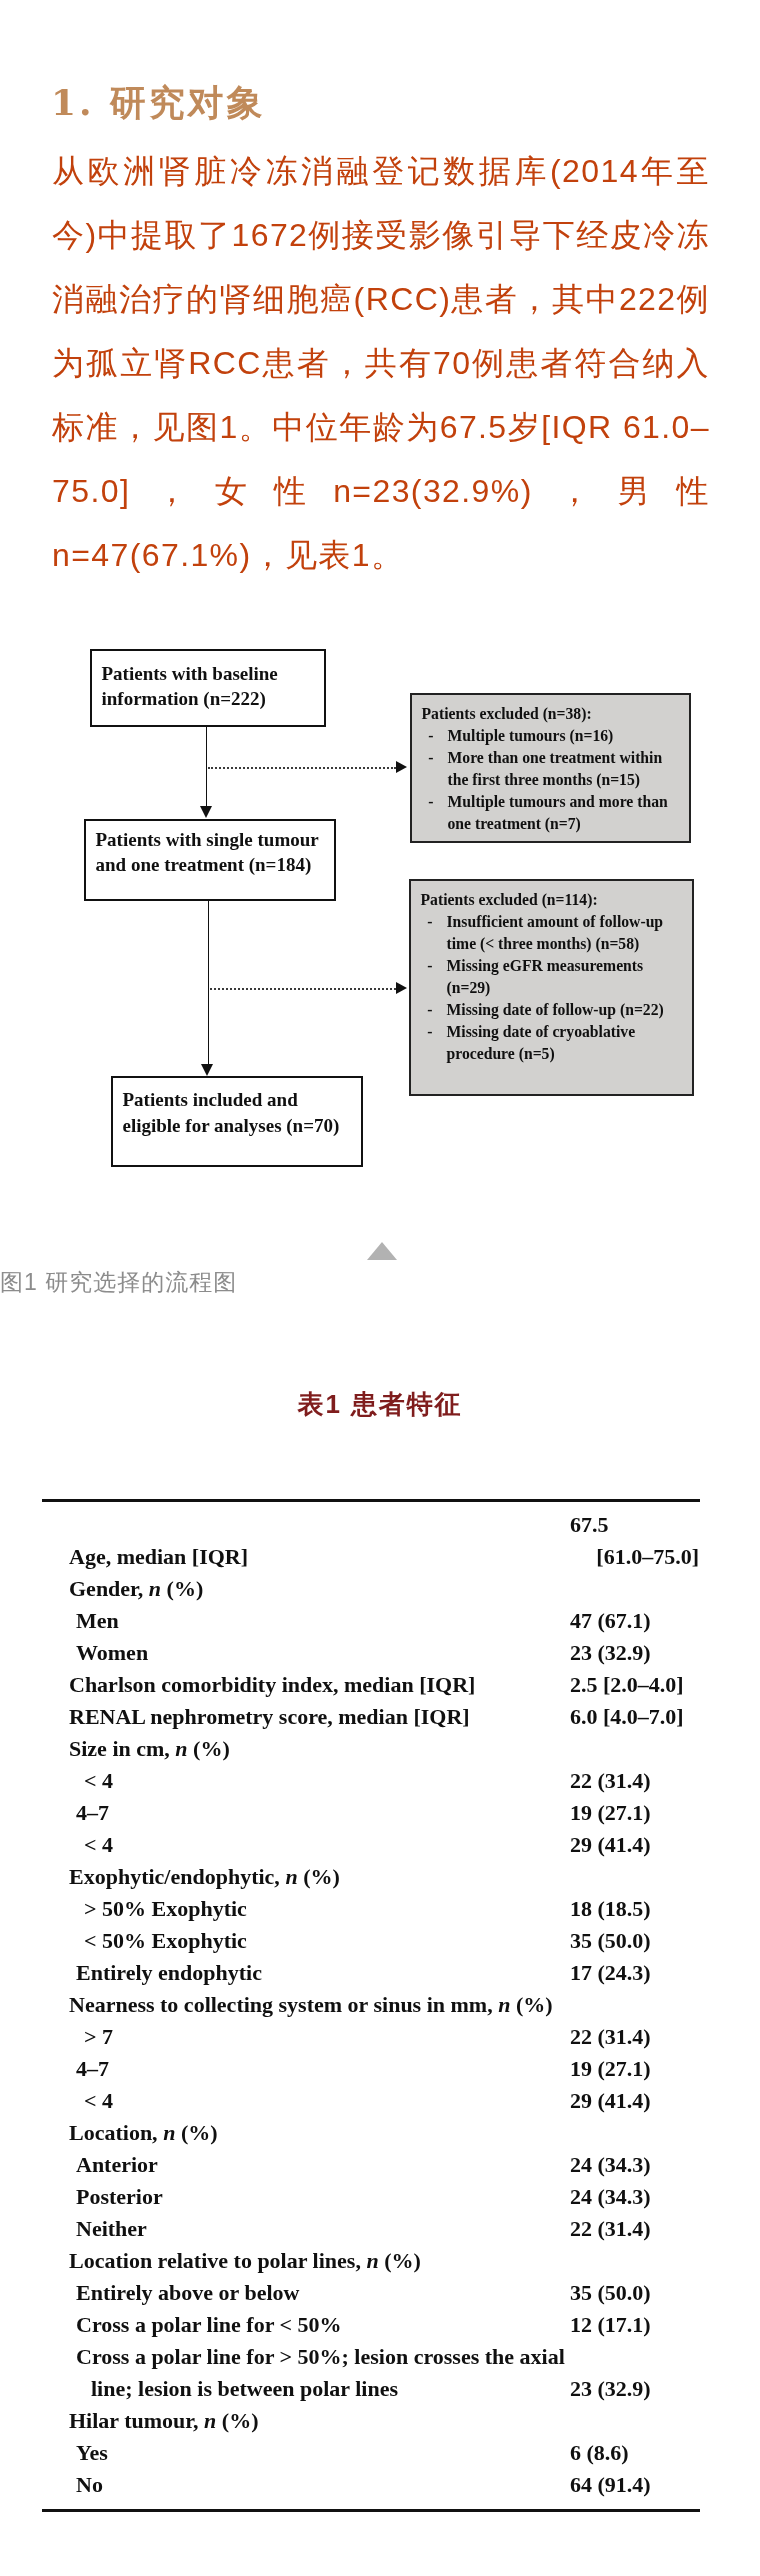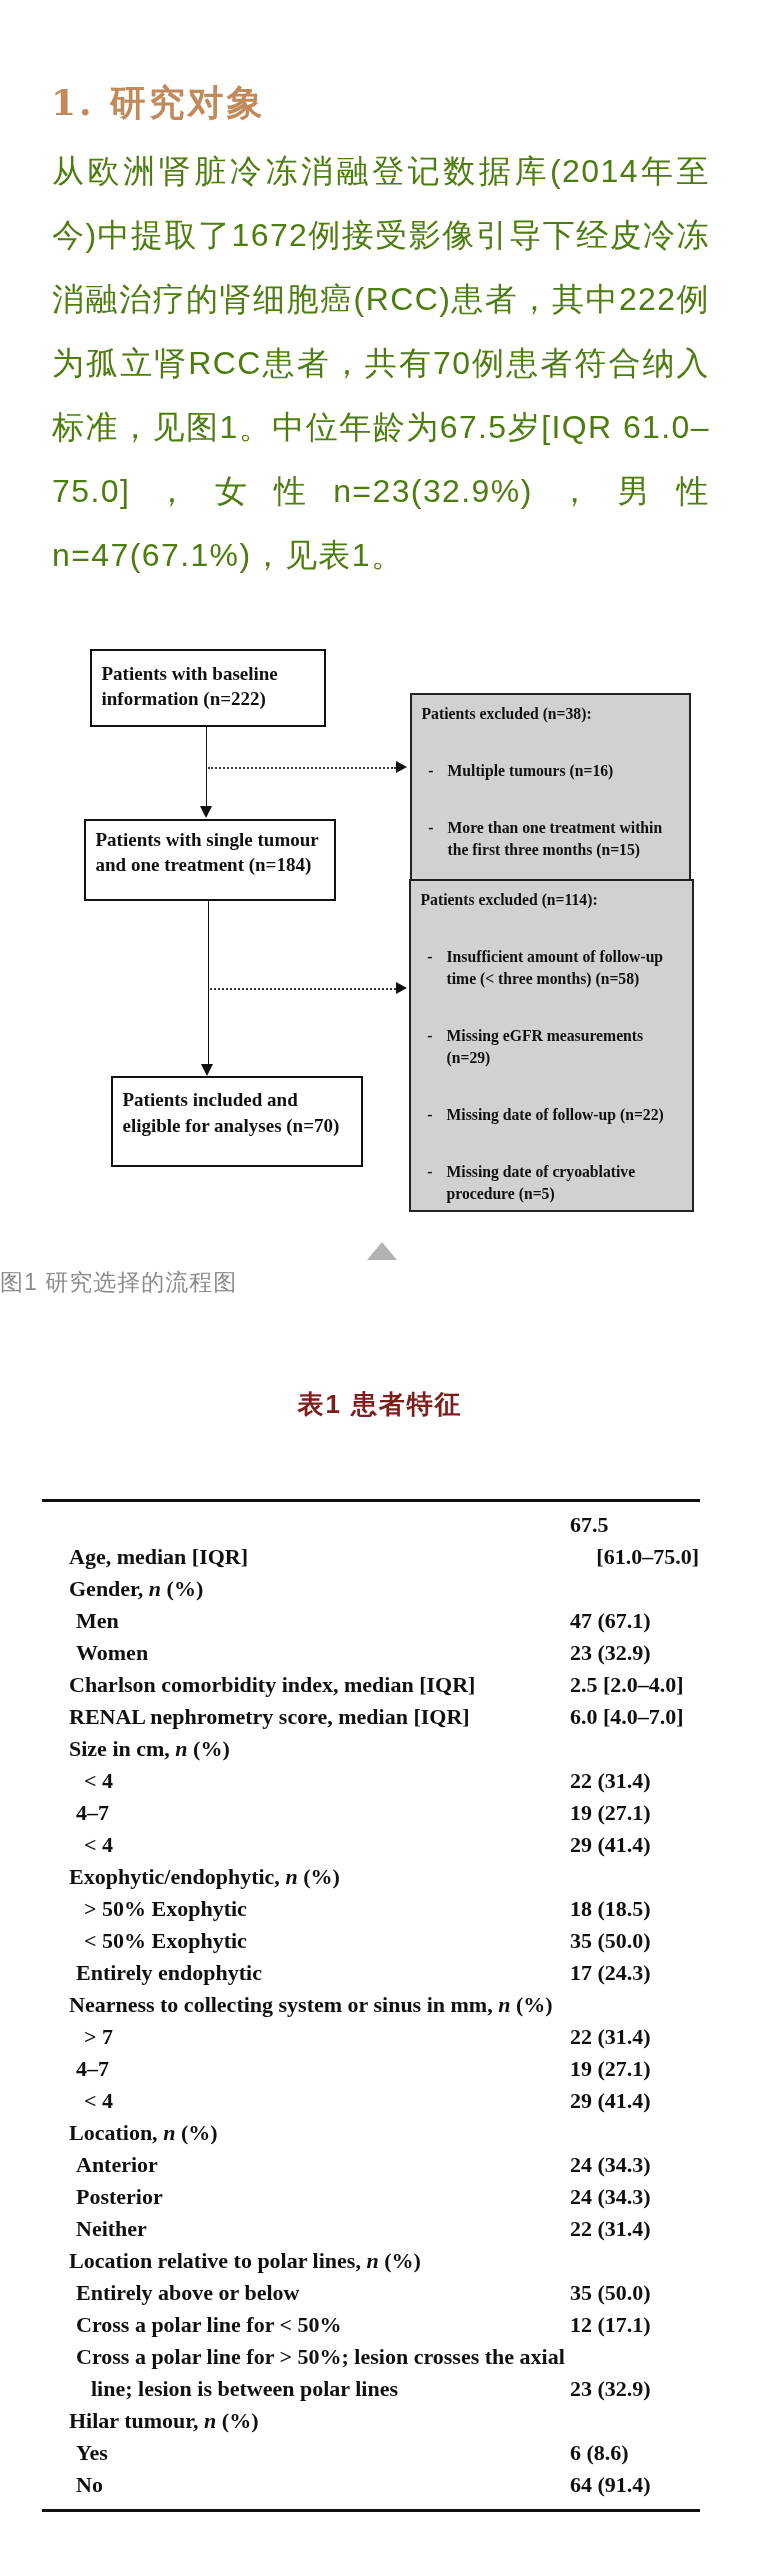--- a/index.html
+++ b/index.html
@@ -2,35 +2,35 @@
 <html style="font-size:15px"><head>
 <meta charset="utf-8">
 <style>
   html,body { margin:0; padding:0; background:#ffffff; }
   body { width:760px; height:2576px; position:relative; font-family:"Liberation Sans", sans-serif; color:#1c1c1c; }
 
   .heading { position:absolute; left:51px; top:39px; font-family:"DejaVu Serif", serif;
              font-weight:bold; font-size:36px; letter-spacing:2.9px; color:#c08a5a;margin-top:40px; }
 
   .para { position:absolute; left:52px; top:139px; width:658px; font-size:32px; line-height:64px;
-          color:#4d7c0f; text-align:justify; text-justify:inter-ideograph; letter-spacing:1.4px; }
+          color:#c2410c; text-align:justify; text-justify:inter-ideograph; letter-spacing:1.4px; }
 
   
   .figure { position:absolute; left:0; top:637px; width:652px; height:665px; }
   .fbox { position:absolute; border:2.4px solid #111; background:#fff; box-sizing:border-box;
           font-family:"Liberation Serif", serif; font-weight:bold; color:#101010; padding:7.6px 9.5px; }
   #box1 { left:90px;  top:12.4px;  width:236px; min-height:78px; font-size:19px; line-height:25px; padding-top:9.5px; }
   #box2 { left:84px;  top:182px; width:252px; min-height:82px; font-size:19px; line-height:25px; padding-top:5.7px; }
   #box3 { left:84px;  top:439px; width:252px; min-height:91px; font-size:19px; line-height:26px; padding-top:8.6px;margin-left:27px; }
 
   .exc { position:absolute; border:2.4px solid #222; background:#d2d1cf; box-sizing:border-box;
          font-family:"Liberation Serif", serif; font-weight:bold; color:#101010; padding:7.6px 9.5px 5.7px 9.5px; }
   #exc1 { left:410px; top:56px;  width:281px; min-height:150px; font-size:15.7px; line-height:22px; }
   #exc2 { left:409px; top:242px; width:285px; min-height:217px; font-size:15.7px; line-height:22px; }
-  .exc-item { position:relative; padding-left:26px;margin-top:35px; }
+  .exc-item { position:relative; padding-left:26px; }
   .exc-item::before { content:"-"; position:absolute; left:6.7px; top:0; }
 
   .vline { position:absolute; width:0; border-left:1.9px solid #111; }
   #vline1 { left:206px; top:90px;  height:80px; }
   #vline2 { left:208px; top:264px; height:163px; }
   .arrow-down { position:absolute; width:0; height:0;
                 border-left:6.7px solid transparent; border-right:6.7px solid transparent;
                 border-top:12.4px solid #111; }
   #arrow-down-1 { left:200px; top:169px; }
   #arrow-down-2 { left:201px; top:427px; }

